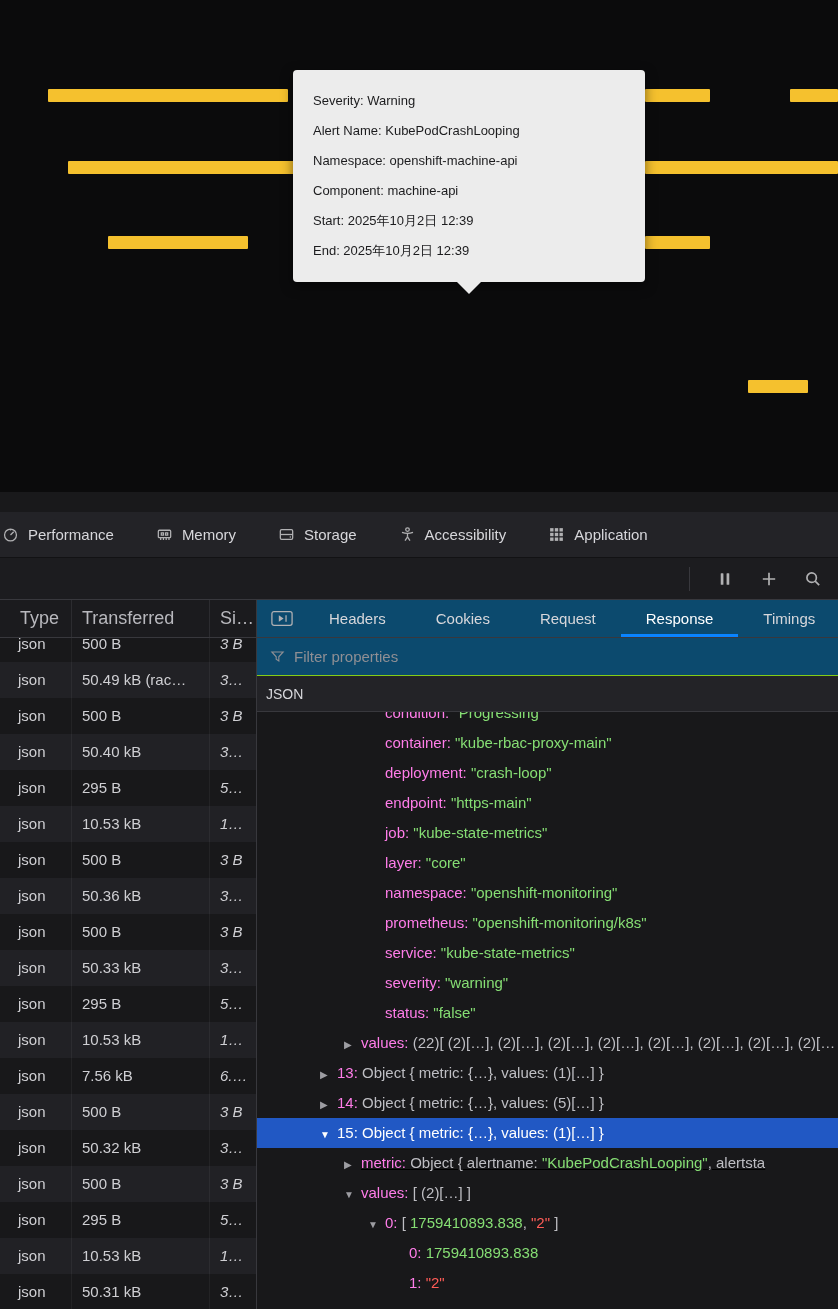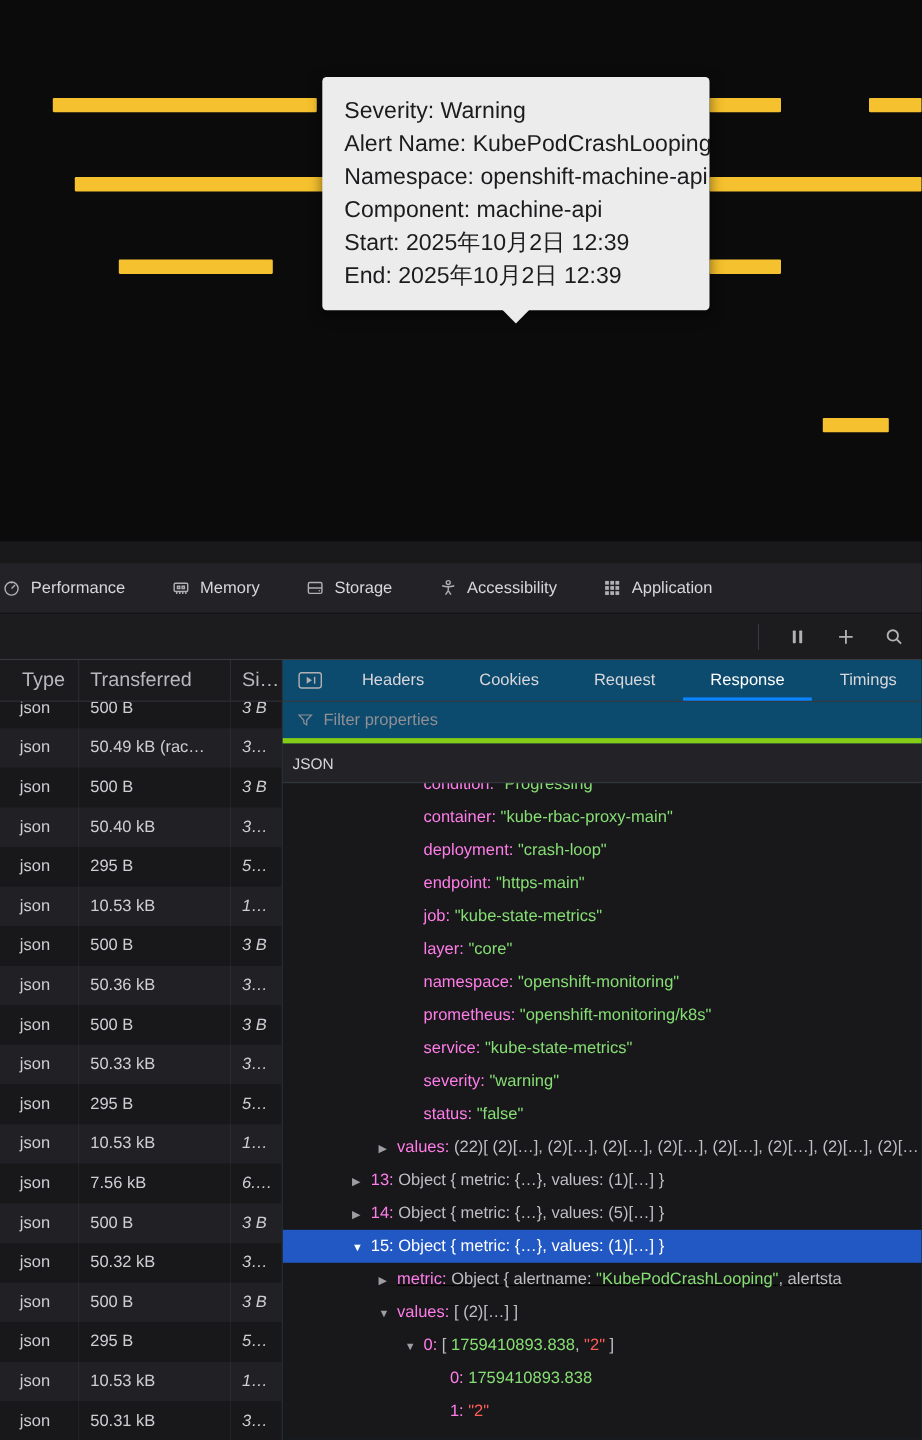--- a/index.html
+++ b/index.html
@@ -6,21 +6,21 @@
   html,body { width:838px; height:1309px; overflow:hidden; background:#0b0b0c; }
   body { font-family:"Liberation Sans", sans-serif; position:relative; }
   .stage { position:absolute; inset:0; width:838px; height:1309px; }
 
   
   .chart-area { position:absolute; left:0; top:0; width:838px; height:492px; background:#0b0b0c; overflow:hidden; }
   .bar { position:absolute; height:13px; border-radius:1px; }
 
   .tooltip { position:absolute; left:293px; top:70px; width:352px; background:#ececec;
              border-radius:4px; padding:16px 20px; box-shadow:0 4px 12px rgba(0,0,0,.5); }
-  .tooltip-line { font-size:21px; line-height:30px; color:#1c1c1e; white-space:nowrap; }
+  .tooltip-line { font-size:13px; line-height:30px; color:#1c1c1e; white-space:nowrap; }
   .tooltip-pointer { position:absolute; left:50%; transform:translateX(-50%); bottom:-12px; width:0; height:0;
                      border-left:13px solid transparent; border-right:13px solid transparent; border-top:13px solid #ececec; }
 
   .page-strip { position:absolute; left:0; top:492px; width:838px; height:20px; background:#19191b; }
 
   
   .devtools { position:absolute; left:0; top:512px; width:838px; height:797px; background:#18181a;
               display:flex; flex-direction:column; }
 
   .panel-tabs { flex:0 0 46px; background:#232327; display:flex; align-items:stretch; border-bottom:1px solid #121214; }
@@ -57,21 +57,21 @@
 
   
   .details { flex:1; display:flex; flex-direction:column; min-width:0; background:#0c4a6e; }
   .det-tabs { flex:0 0 38px; display:flex; align-items:stretch; border-bottom:1px solid #38383d; }
   .media-box { display:flex; align-items:center; padding:0 10px 0 13px; color:#b1b1b3; }
   .media-box svg { width:24px; height:17px; }
   .dtab { position:relative; display:flex; align-items:center; padding:0 25px; font-size:15px; color:#d7d7db; }
   .dtab.active { color:#fff; }
   .dtab.active::after { content:""; position:absolute; left:0; right:0; bottom:0; height:3px; background:#0a84ff; }
 
-  .filter-row { flex:0 0 38px; border-bottom:5px solid #84cc16; display:flex; align-items:center; padding-left:13px; gap:9px; }
+  .filter-row { flex:0 0 38px; border-bottom:1px solid #84cc16; display:flex; align-items:center; padding-left:13px; gap:9px; }
   .filter-row .icon { width:15px; height:15px; color:#8f8f94; display:flex; }
   .filter-input { flex:1; background:transparent; border:none; outline:none; color:#d7d7db; font-size:15px; font-family:inherit; }
   .filter-input::placeholder { color:#8f8f94; }
 
   .json-header { flex:0 0 36px; background:#232327; border-bottom:1px solid #38383d; display:flex;
                  align-items:center; padding-left:9px; font-size:14px; color:#d7d7db; }
 
   .tree { flex:1; overflow:hidden; background:#18181a; }
   .tree-row { height:30px; line-height:30px; white-space:nowrap; overflow:hidden; font-size:15px; }
   .tree-row.clip-top { margin-top:-14px; }

